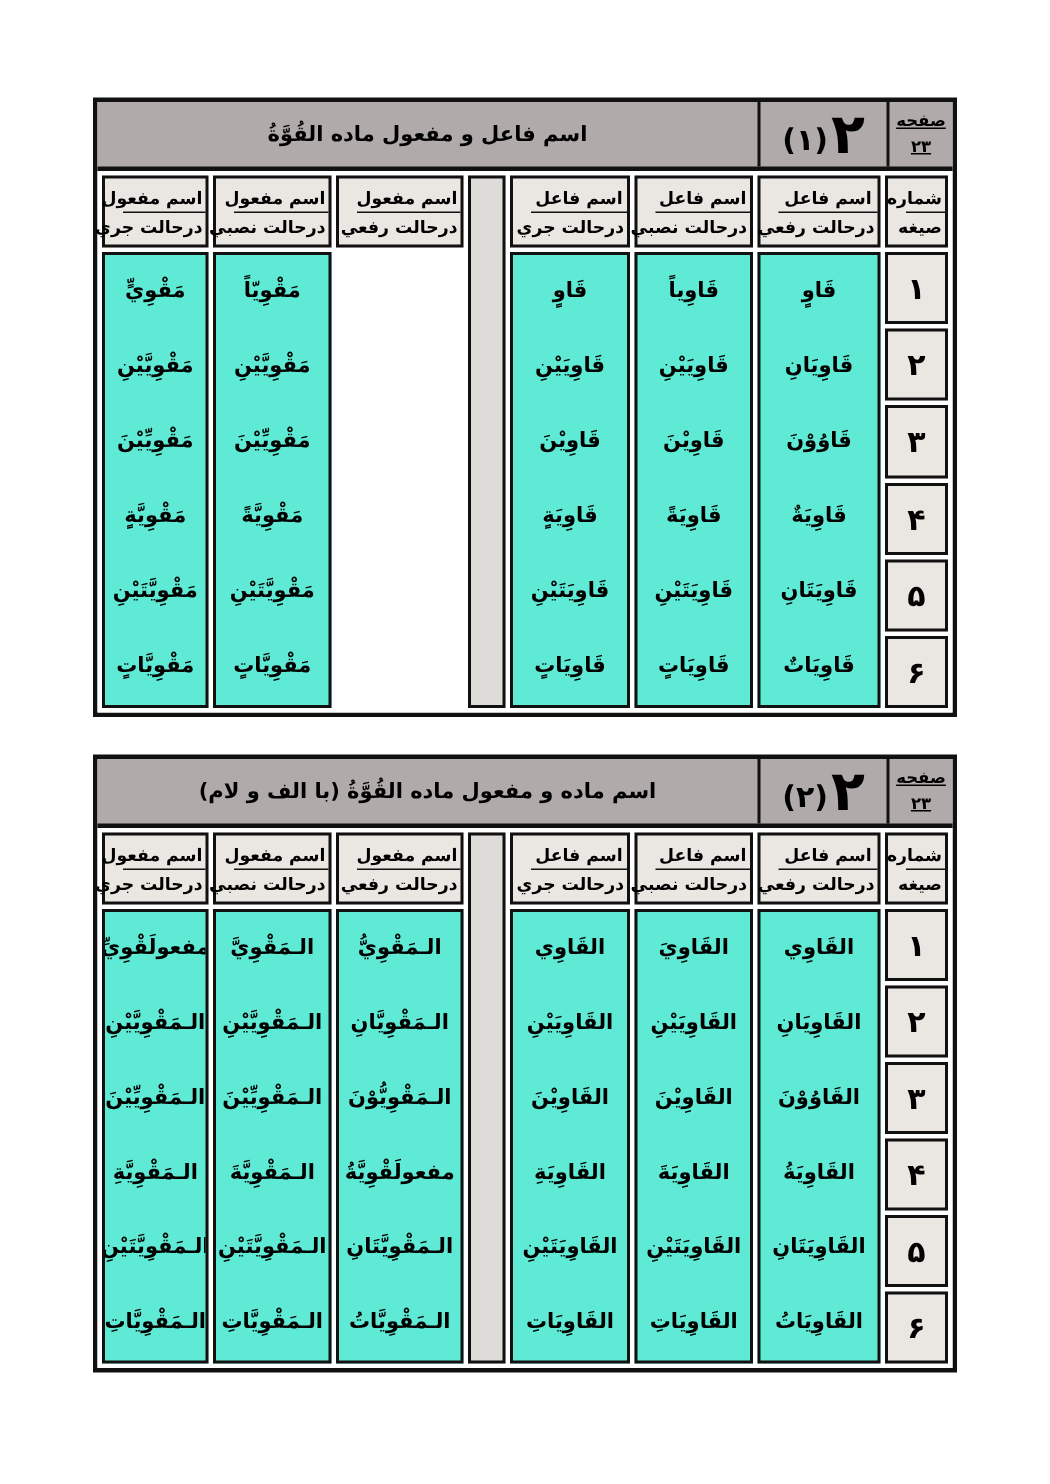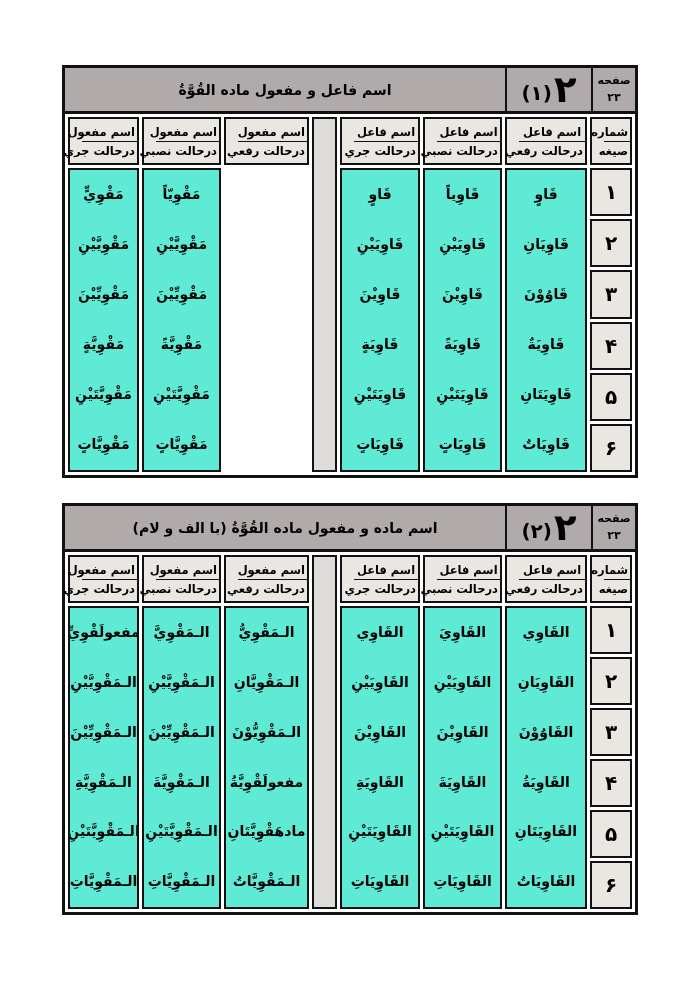--- a/index.html
+++ b/index.html
@@ -24,21 +24,21 @@
   .title-row {
     flex: 0 0 46px;
     background: var(--title-bar, #b0abaa);
     border-bottom: 3px solid var(--border, #111);
     display: flex; direction: rtl; align-items: stretch;
   }
   .page-cell {
     flex: 0 0 44px;
     border-left: 2px solid var(--border, #111);
     display: flex; flex-direction: column; align-items: center; justify-content: center;
-    font-weight: bold; font-size: 11px; line-height: 1.5;
+    font-weight: bold; font-size: 11px; line-height: 1.5; text-decoration: underline;
   }
   .code-cell {
     flex: 0 0 86px;
     border-left: 2px solid var(--border, #111);
     display: flex; direction: rtl; align-items: center; justify-content: center; gap: 2px;
     font-weight: bold;
   }
   .code-big  { font-size: 37px; line-height: 1; }
   .code-small{ font-size: 20px; line-height: 1; padding-top: 6px; }
   .title-cell {
@@ -302,21 +302,21 @@
         <div class="hbox">
           <div class="hline">اسم مفعول</div>
           <div class="hdiv"></div>
           <div class="hline">درحالت رفعي</div>
         </div>
         <div class="wordbox">
             <div class="word">الـمَقْوِيُّ</div>
             <div class="word">الـمَقْوِيَّانِ</div>
             <div class="word">الـمَقْوِيُّوْنَ</div>
             <div class="word">مفعولَقْوِيَّةُ</div>
-            <div class="word">مادهَقْوِيَّتَانِ</div>
+            <div class="word">الـمَقْوِيَّتَانِ</div>
             <div class="word">الـمَقْوِيَّاتُ</div>
           </div>
       </div>
 
       <div class="col">
         <div class="hbox">
           <div class="hline">اسم مفعول</div>
           <div class="hdiv"></div>
           <div class="hline">درحالت نصبي</div>
         </div>

